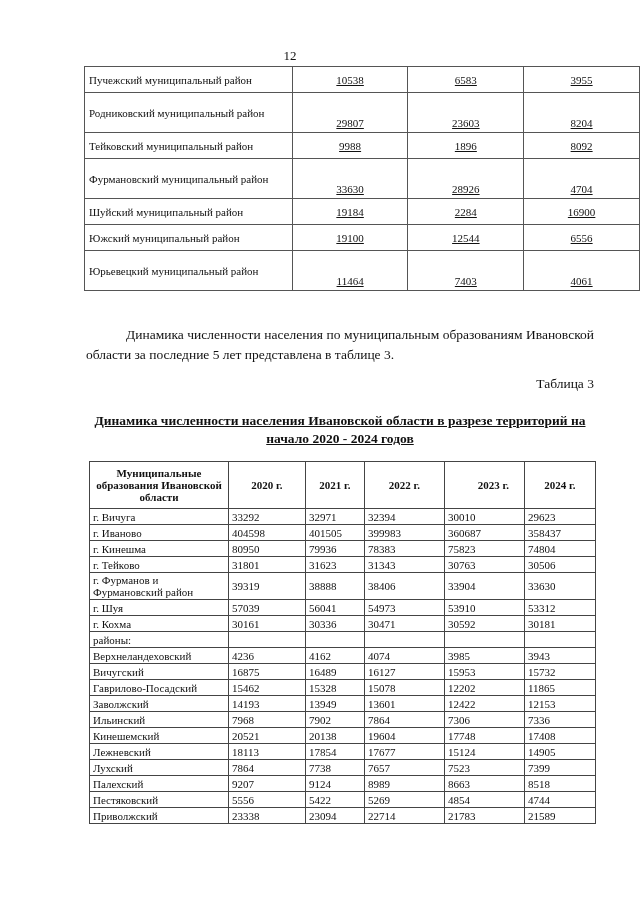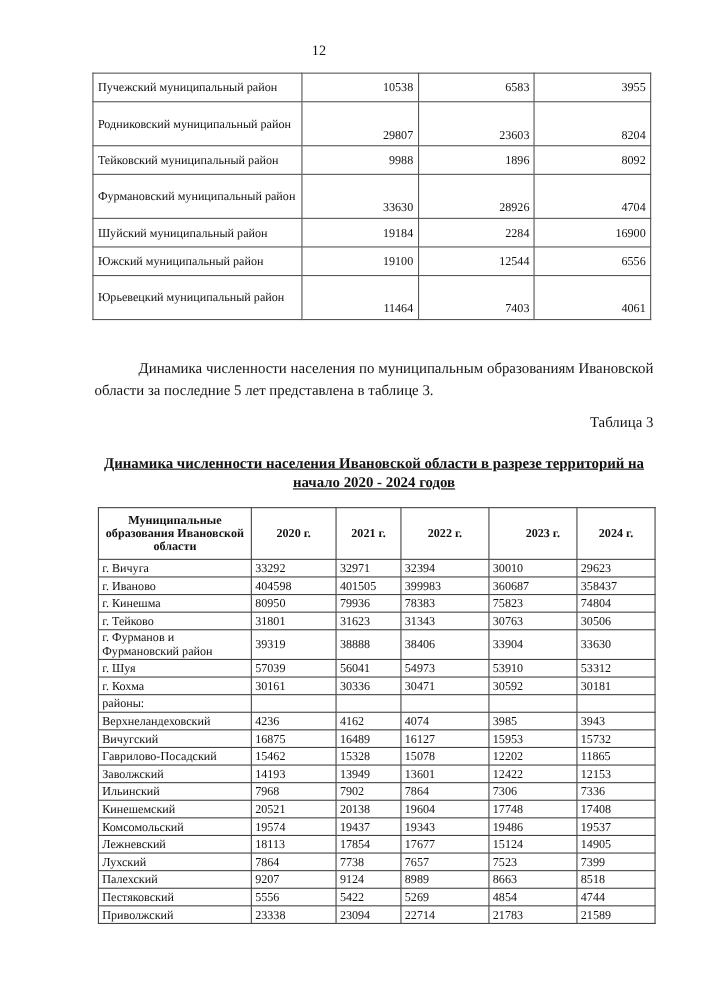--- a/index.html
+++ b/index.html
@@ -1,24 +1,24 @@
 <!DOCTYPE html>
 <html><head>
 <meta charset="utf-8">
 <style>
   html, body { margin:0; padding:0; background:#ffffff; }
   body { width:640px; height:905px; position:relative; overflow:hidden;
          font-family:"Liberation Serif", serif; color:#111; }
-  .page-num { position:absolute; top:38px; left:0; width:580px; text-align:center; font-size:13px; }
+  .page-num { position:absolute; top:48px; left:0; width:580px; text-align:center; font-size:13px; }
   table { border-collapse:collapse; position:absolute; }
-  #t2 { left:84px; top:66px; width:508px; font-size:11px; }
+  #t2 { left:84px; top:66px; width:556px; font-size:11px; }
   #t2 td { border:1px solid #555; padding:3px 4px; vertical-align:middle; }
   #t2 td.name { width:183px; }
   #t2 td.name.justify { text-align:justify; text-align-last:left; line-height:14px; }
-  #t2 td.num { text-align:right; width:98px; }
+  #t2 td.num { text-align:center; width:98px;text-decoration:underline; }
   #t2 td.num.bottom { vertical-align:bottom; }
   #t2 tr.single td { height:19px; }
   #t2 tr.double td { height:33px; }
   .para { position:absolute; left:86px; width:508px; font-size:13.5px; line-height:20px; text-align:justify; }
   .para .indent { display:inline-block; width:40px; }
   .tbl-label { position:absolute; right:46px; top:376px; font-size:13.5px; }
   .tbl-title { position:absolute; left:86px; width:508px; top:412px; text-align:center;
                font-weight:bold; font-size:13.5px; line-height:18px;text-decoration:underline; }
   #t3 { left:89px; top:461px; width:507px; font-size:11px; line-height:12px; }
   #t3 td, #t3 th { border:1px solid #444; padding:1px 3px; }
@@ -207,28 +207,20 @@
       </tr>
       <tr>
         <td class="name">Кинешемский</td>
         <td class="v">20521</td>
         <td class="v">20138</td>
         <td class="v">19604</td>
         <td class="v">17748</td>
         <td class="v">17408</td>
       </tr>
       <tr>
-        <td class="name">Комсомольский</td>
-        <td class="v">19574</td>
-        <td class="v">19437</td>
-        <td class="v">19343</td>
-        <td class="v">19486</td>
-        <td class="v">19537</td>
-      </tr>
-      <tr>
         <td class="name">Лежневский</td>
         <td class="v">18113</td>
         <td class="v">17854</td>
         <td class="v">17677</td>
         <td class="v">15124</td>
         <td class="v">14905</td>
       </tr>
       <tr>
         <td class="name">Лухский</td>
         <td class="v">7864</td>

